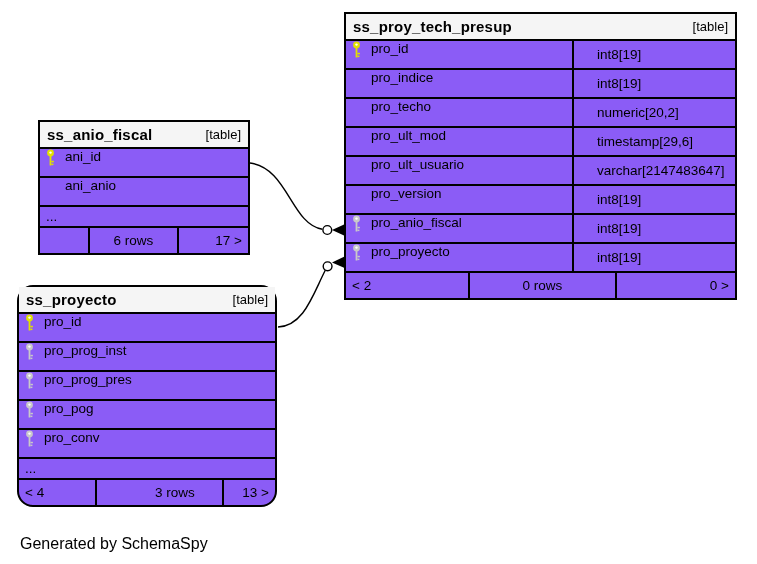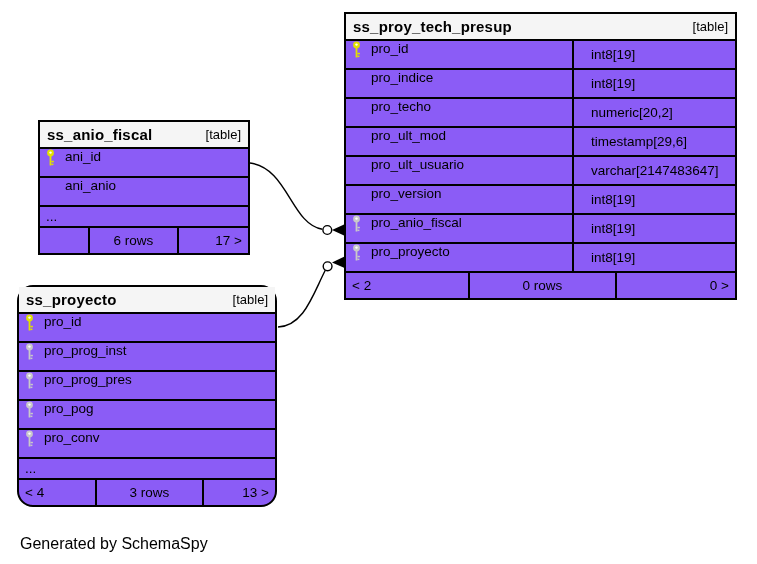--- a/index.html
+++ b/index.html
@@ -42,21 +42,21 @@
     align-items:flex-start;
     padding-left:5px;
     flex:1;
     min-width:0;
   }
   .t0 .name-cell { flex:none; width:226px; }
   .type-cell {
     display:flex;
     align-items:center;
     border-left:2px solid #000;
-    padding-left:17px;
+    padding-left:23px;
     flex:1;
   }
   .icon-slot {
     width:12px;
     height:17px;
     margin-right:8px;
     flex:none;
   }
   .icon-slot svg { display:block; width:12px; height:17px; }
   .pk-fill { fill:#e1e100; }
@@ -79,21 +79,21 @@
   .tbl-footer > div { display:flex; align-items:center;text-align:right; }
   .foot-left  { padding-left:6px; border-right:2px solid #000; }
   .foot-mid   { justify-content:center; border-right:2px solid #000; }
   .foot-right { justify-content:flex-end; padding-right:6px; flex:1; }
 
   .t0 .foot-left  { width:124px; }
   .t0 .foot-mid   { width:147px; }
   .t1 .foot-left  { width:50px;  }
   .t1 .foot-mid   { width:89px;  }
   .t2 .foot-left  { width:78px;  }
-  .t2 .foot-mid   { width:107px;  }
+  .t2 .foot-mid   { width:96px;margin-left:31px;  }
 
   #tbl-presup  { left:344px; top:12px;  width:393px; }
   #tbl-anio    { left:38px;  top:120px; width:212px; }
   #tbl-proy    { left:17px;  top:285px; width:260px;border-radius:16px; }
 
   .rel-overlay {
     position:absolute;
     left:0; top:0;
     width:757px; height:564px;
     pointer-events:none;

